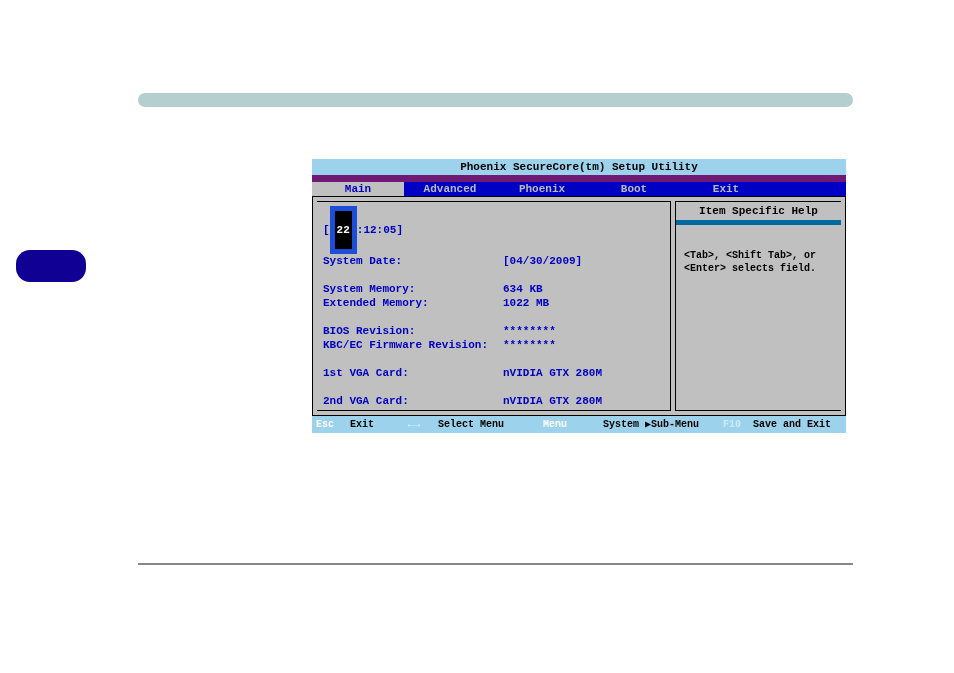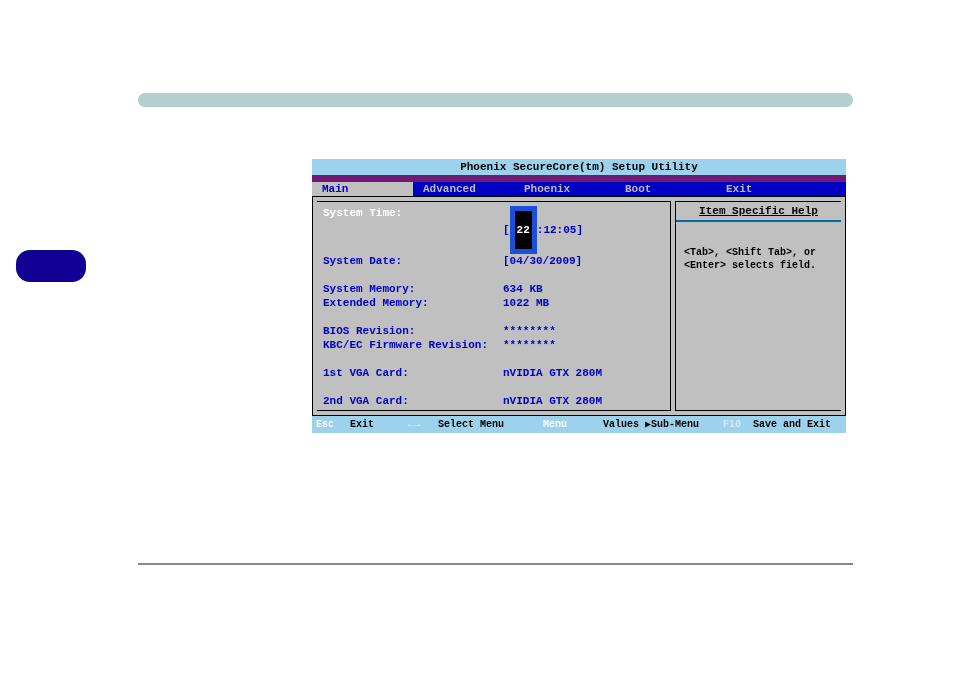--- a/index.html
+++ b/index.html
@@ -43,22 +43,22 @@
     padding: 2px 0;
     border-bottom: 7px solid #701a75;
   }
   .tabs {
     display: flex;
     background: #0000c4;
     color: #bbb;
     border-bottom: 1px solid #000;
   }
   .tab {
-    width: 101px;
-    text-align: left;
+    width: 92px;
+    text-align: center;
     padding: 1px 10px;
     cursor: pointer;
   }
   .tab.active {
     background: #c0c0c0;
     color: #0000c4;
   }
   .content-row {
     display: flex;
     background: #c0c0c0;
@@ -77,25 +77,24 @@
   .help-panel {
     width: 166px;
     border: 1px solid #000;
     border-right: none;
     margin: 4px 4px 4px 0;
     display: flex;
     flex-direction: column;
   }
   .help-title {
     text-align: center;
-    border-bottom: 2px solid #0369a1;
+    border-bottom: 5px solid #0369a1;
     padding: 3px 0;
     color: #000;
     font-weight: bold;
-    text-decoration: underline;
   }
   .help-body {
     padding: 24px 8px 4px 8px;
     color: #000;
     font-size: 10px;
     line-height: 1.3;
   }
   .row {
     display: flex;
     line-height: 14px;
@@ -151,21 +150,20 @@
     <div class="tab">Advanced</div>
     <div class="tab">Phoenix</div>
     <div class="tab">Boot</div>
     <div class="tab">Exit</div>
   </div>
 
   <div class="content-row">
     <div class="main-panel">
 
       <div class="row">
-        <span class="label highlight">System Time:</span>
         <span class="value">
           <span>[</span><span class="time-box">22</span><span>:12:05]</span>
         </span>
       </div>
 
       <div class="row">
         <span class="label">System Date:</span>
         <span class="value">[04/30/2009]</span>
       </div>
 
@@ -213,20 +211,20 @@
     </div>
   </div>
 
   <div class="footer">
     <div class="footer-row">
       <span class="fk">Esc</span>
       <span class="flabel">Exit</span>
       <span class="arrow">←→</span>
       <span class="fact">Select Menu</span>
       <span class="fcmd">Menu</span>
-      <span class="fdesc">Values ▶Sub-Menu</span>
+      <span class="fdesc">System ▶Sub-Menu</span>
       <span class="fk2">F10</span>
       <span class="fend">Save and Exit</span>
     </div>
   </div>
 </div>
 
 <div class="bottom-rule"></div>
 
 </body></html>

